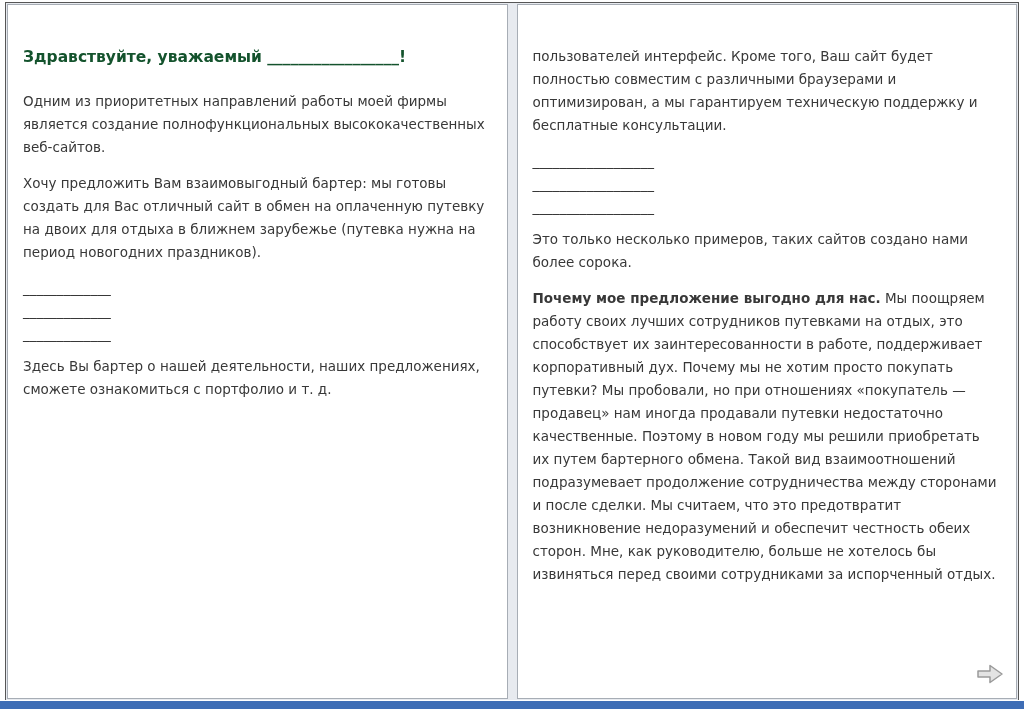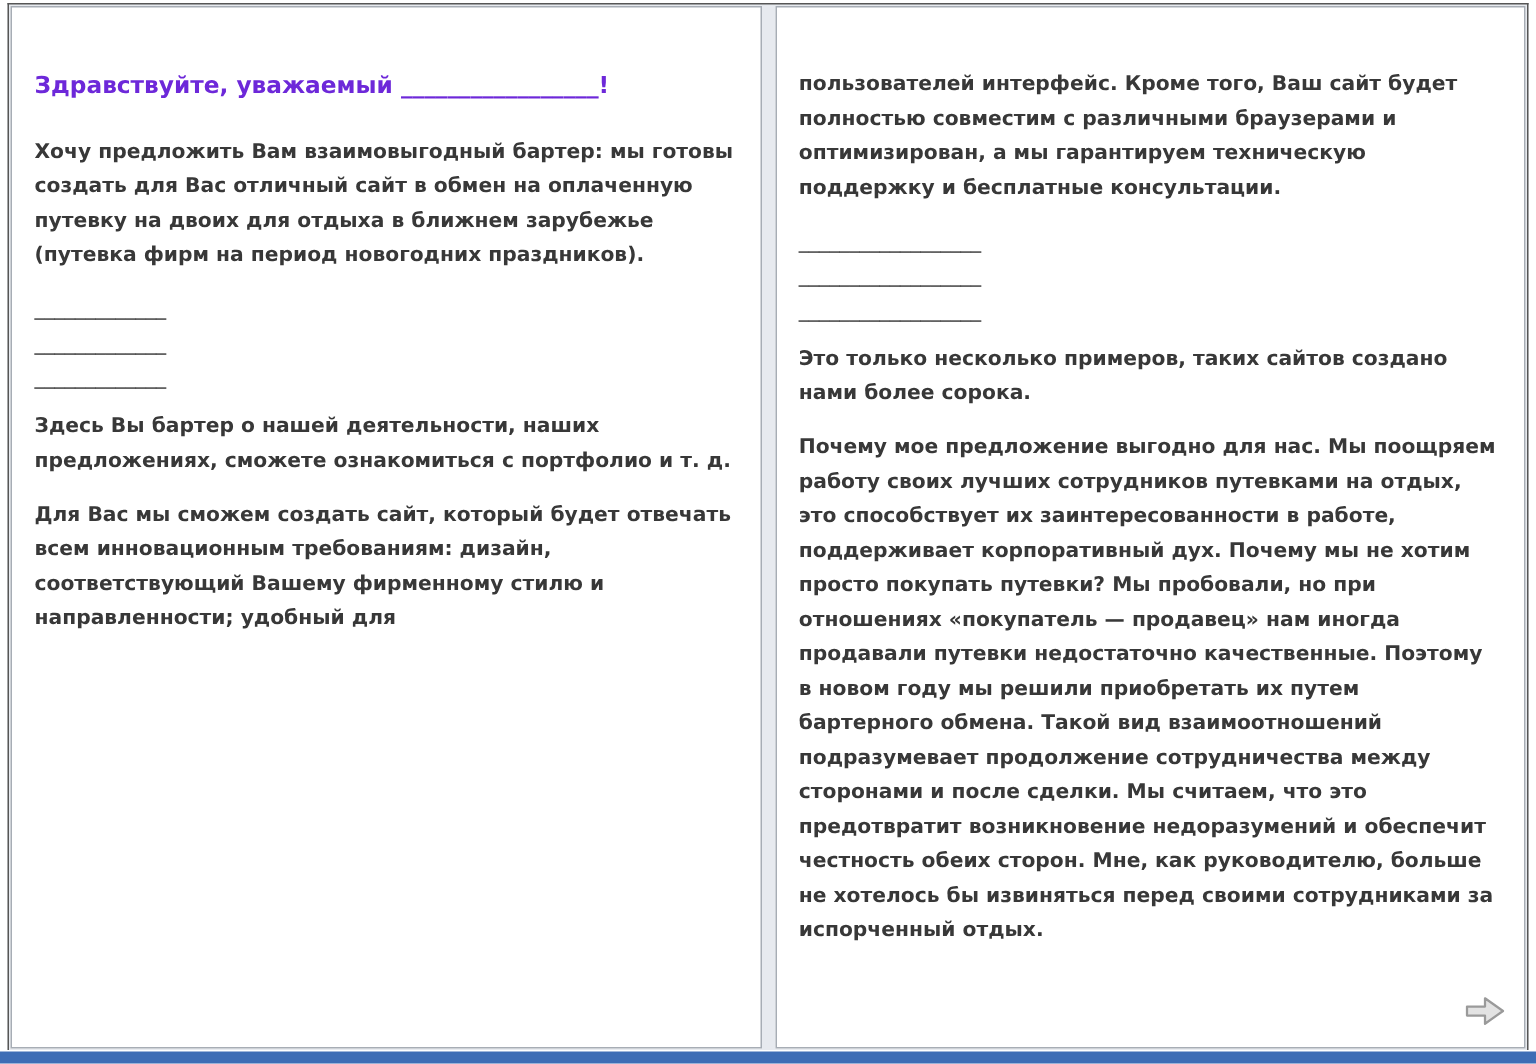--- a/index.html
+++ b/index.html
@@ -34,23 +34,23 @@
     font-size: 13.5px;
     line-height: 23px;
     overflow: hidden;
   }
   .page-inner { padding: 40px 16px 0 15px; }
   .heading {
     font-size: 15.5px;
     font-weight: bold;
     line-height: 24px;
     margin: 0 0 21px 0;
-    color: #6d28d9;
+    color: #14532d;
   }
-  p { margin: 0 0 13px 0; font-weight: bold; }
+  p { margin: 0 0 13px 0; }
   p.bold { font-weight: bold; }
   .blanks { margin: 0 0 9px 0; }
   .blank-line { line-height: 23px; white-space: pre; }
   .bottom-bar {
     position: absolute;
     left: 0; right: 0; bottom: 0;
     height: 8px;
     background: #3e6db5;
   }
   .next-arrow {
@@ -66,34 +66,34 @@
 <body>
 
 <div class="viewer">
   <div class="workspace">
 
     <div class="page">
       <div class="page-inner">
         <div class="heading">Здравствуйте, уважаемый _________________!</div>
 
 
+        <p>Одним из приоритетных направлений работы моей фирмы является создание полнофункциональных высококачественных веб-сайтов.</p>
 
-        <p>Хочу предложить Вам взаимовыгодный бартер: мы готовы создать для Вас отличный сайт в обмен на оплаченную путевку на двоих для отдыха в ближнем зарубежье (путевка фирм на период новогодних праздников).</p>
+        <p>Хочу предложить Вам взаимовыгодный бартер: мы готовы создать для Вас отличный сайт в обмен на оплаченную путевку на двоих для отдыха в ближнем зарубежье (путевка нужна на период новогодних праздников).</p>
 
 
 
         <div class="blanks">
           <div class="blank-line">_____________</div>
           <div class="blank-line">_____________</div>
           <div class="blank-line">_____________</div>
         </div>
 
         <p>Здесь Вы бартер о нашей деятельности, наших предложениях, сможете ознакомиться с портфолио и т. д.</p>
 
-        <p>Для Вас мы сможем создать сайт, который будет отвечать всем инновационным требованиям: дизайн, соответствующий Вашему фирменному стилю и направленности; удобный для</p>
       </div>
     </div>
 
     <div class="page">
       <div class="page-inner">
         <p>пользователей интерфейс. Кроме того, Ваш сайт будет полностью совместим с различными браузерами и оптимизирован, а мы гарантируем техническую поддержку и бесплатные консультации.</p>
 
 
         <div class="blanks">
           <div class="blank-line">__________________</div>

